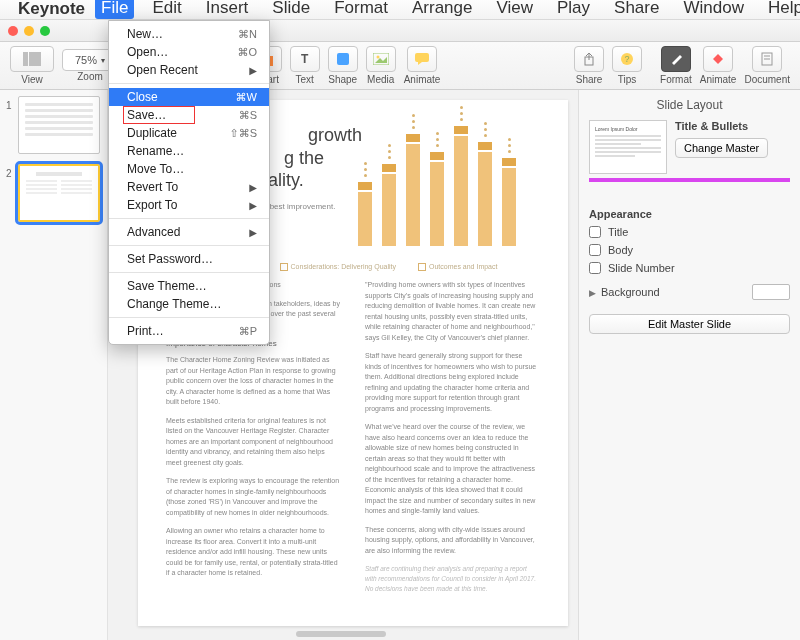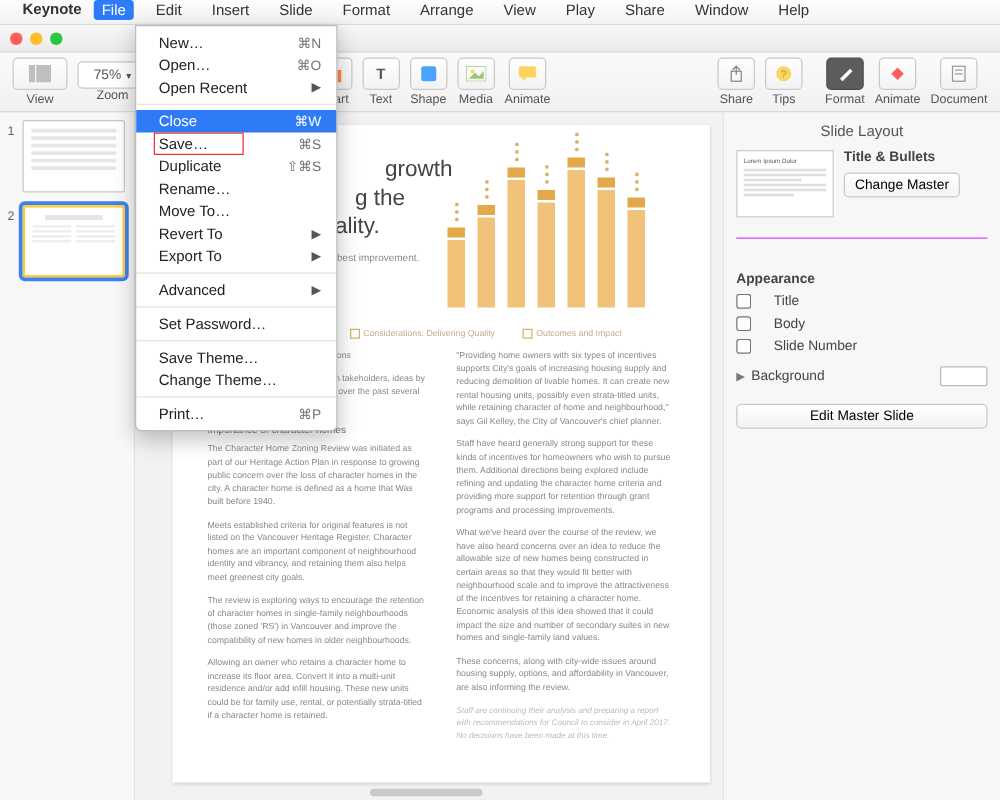--- a/index.html
+++ b/index.html
@@ -1,19 +1,19 @@
 <!DOCTYPE html>
 <html><head>
 <meta charset="utf-8">
 <style>
   * { box-sizing: border-box; margin: 0; padding: 0; font-family: -apple-system, "Helvetica Neue", Arial, sans-serif; }
   body { width: 800px; height: 640px; background: #fff; overflow: hidden; position: relative; }
 
   
-  .menubar { height: 20px; background: linear-gradient(#fdfdfd,#f3f3f3); border-bottom: 1px solid #d9d9d9; display: flex; align-items: flex-start; padding: 0 8px; font-size: 12px; color: #333; }
+  .menubar { height: 20px; background: linear-gradient(#fdfdfd,#f3f3f3); border-bottom: 1px solid #d9d9d9; display: flex; align-items: flex-end; padding: 0 8px; font-size: 17px; color: #333; }
   .menubar .apple { margin-right: 10px; }
   .menubar .appname { font-weight: 600; margin-right: 10px; }
   .menubar .mitem { margin-right: 12px; padding: 1px 6px; border-radius: 3px; }
   .menubar .mitem.active { background: #2f7bf6; color: #fff; }
 
   
   .titlebar { height: 22px; background: linear-gradient(#f7f7f7,#ececec); border-bottom: 1px solid #d1d1d1; display: flex; align-items: center; position: relative; }
   .traffic { display: flex; gap: 6px; margin-left: 8px; }
   .traffic span { width: 10px; height: 10px; border-radius: 50%; display: inline-block; }
   .tl-close { background: #ff5f57; } .tl-min { background: #ffbd2e; } .tl-max { background: #28c940; }
@@ -61,29 +61,29 @@
   .legendrow { position: absolute; top: 163px; left: 28px; right: 28px; display: flex; gap: 22px; font-size: 7px; color: #bfae8a; }
   .legendrow span::before{content:"";display:inline-block;width:6px;height:6px;border:1px solid #d9b26e;margin-right:3px;vertical-align:middle;}
   .bodytext { position: absolute; top: 180px; left: 28px; right: 28px; bottom: 20px; columns: 2; column-gap: 24px; font-size: 7px; line-height: 1.5; color: #888; }
   .bodytext p { margin-bottom: 8px; break-inside: avoid; }
   .bodytext .subh { color: #6b6b6b; font-size: 8px; margin-top: 4px; margin-bottom: 5px; }
   .bodytext .foot { color:#bbb; font-style: italic; font-size:6.5px;}
 
   
   .inspector { width: 222px; background: #f7f7f7; border-left: 1px solid #dedede; padding: 8px 10px; font-size: 11px; color: #444; }
   .insp-title { text-align: center; font-size: 12px; color: #555; margin-bottom: 8px; }
-  .masterrow { display: flex; gap: 8px; align-items: flex-start; border-bottom: 1px solid #d946ef; padding-bottom: 16px; margin-bottom: 26px; }
+  .masterrow { display: flex; gap: 8px; align-items: flex-start; border-bottom: 4px solid #d946ef; padding-bottom: 4px; margin-bottom: 26px; }
   .masterprev { width: 78px; height: 54px; border: 1px solid #ccc; background: #fff; padding: 5px; font-size: 5px; color: #aaa; }
   .masterprev .l{ height:2px; background:#ddd; margin-bottom:2px;}
   .mastercol { flex: 1; }
   .mastercol .mt { font-weight: 600; font-size: 11px; margin-bottom: 6px; }
   .pillbtn { border: 1px solid #c8c8c8; background: linear-gradient(#fff,#f3f3f3); border-radius: 4px; padding: 3px 8px; font-size: 11px; cursor: pointer; }
   .widebtn { display:block; width:100%; text-align:center; }
   .secthdr { font-weight: 600; font-size: 11px; margin: 8px 0 6px; }
-  .chk { display: flex; align-items: flex-start; gap: 18px; margin-bottom: 6px; font-size: 11px; }
+  .chk { display: flex; align-items: flex-start; gap: 7px; margin-bottom: 6px; font-size: 11px; }
   .chk input { width: 12px; height: 12px; }
   .bgrow { display: flex; align-items: center; justify-content: space-between; margin: 10px 0 14px; font-size: 11px; }
   .bgrow .tri { font-size: 9px; color: #777; margin-right:2px;}
   .swatch { width: 38px; height: 16px; border: 1px solid #bbb; background: #fff; border-radius: 2px; }
 
   
   .dropdown { position: absolute; left: 108px; top: 20px; width: 162px; background: #fff; border: 1px solid #bdbdbd; border-radius: 0 0 5px 5px; box-shadow: 0 6px 18px rgba(0,0,0,.25); padding: 4px 0; font-size: 12px; color: #222; z-index: 50; }
   .dropdown .row { display: flex; align-items: center; justify-content: space-between; padding: 2px 12px 2px 18px; height: 18px; position: relative; }
   .dropdown .row.hover { background: #2f7bf6; color: #fff; }
   .dropdown .row.boxed::after { content:""; position:absolute; left:14px; right:74px; top:0; bottom:0; border:1.5px solid #e33; pointer-events:none;}

